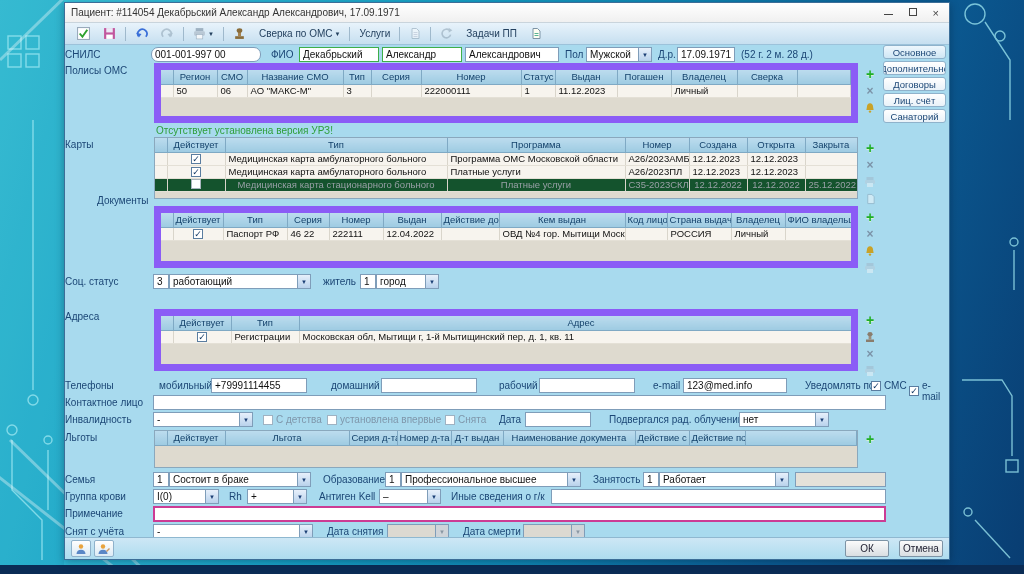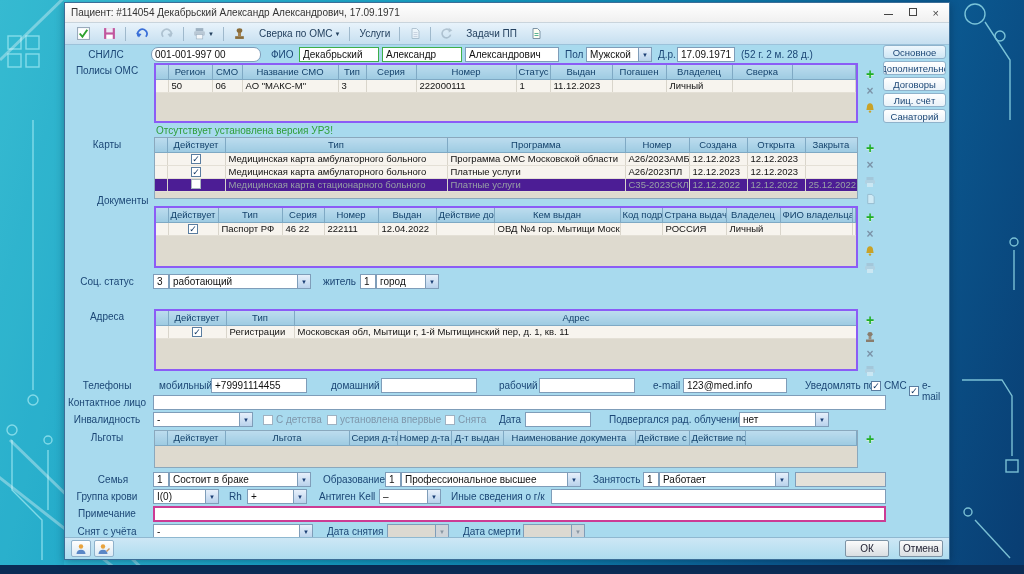--- a/index.html
+++ b/index.html
@@ -35,49 +35,49 @@
   }
   .tbtn { height:17px; min-width:18px; display:flex; align-items:center; justify-content:center; gap:2px; padding:0 3px; border:1px solid transparent; border-radius:2px; }
   .tsep { width:1px; height:14px; background:#9fb9cc; }
   .tlbl { font-size:10px; }
   .muteicon { opacity:.45; }
   .caret { font-size:6px; color:#24415f; }
 
   .content { position:absolute; top:42px; left:0; right:0; bottom:22px; }
   .row { position:absolute; left:0; width:100%; height:16px; }
   .lbl { position:absolute; top:2px; color:#1b4675; white-space:nowrap; }
-  .rlbl { text-align:center; }
+  .rlbl { text-align:left; }
   .inp {
     position:absolute; top:0; height:15px; background:#fff; border:1px solid #7f9db9;
     font-size:10px; line-height:13px; padding:0 3px; color:#111; overflow:hidden; white-space:nowrap;
   }
   .inp.green { border-color:#3fae49; }
   .inp.dis { background:#e4e1d9; }
   .inp.note { border:2px solid #cc3b94; height:16px; }
   .dd { position:absolute; top:0; height:15px; background:#fff; border:1px solid #7f9db9; display:flex; overflow:hidden; }
   .dd .val { flex:1; padding:0 3px; line-height:13px; color:#111; overflow:hidden; white-space:nowrap; }
   .dd .btn { width:13px; background:linear-gradient(#e7f0fb,#b9d2ec); border-left:1px solid #7f9db9; display:flex; align-items:center; justify-content:center; font-size:6px; color:#1b3f75; }
   .dd.dis { background:#dcd9d1; } .dd.dis .val{ color:#888; } .dd.dis .btn{ background:#cfd4d9; color:#8a97a3;}
   .cb { display:inline-block; width:10px; height:10px; background:#fff; border:1px solid #5a7da0; font-size:9px; line-height:9px; text-align:center; color:#143a66; }
   .cbrow { position:absolute; top:2px; display:flex; gap:3px; align-items:center; color:#1b4675; }
   .cbrow.mut { color:#7f97ab; } .cbrow.mut .cb { border-color:#9fb2c2; }
 
   .tblbox { position:absolute; background:#dedacf; border:1px solid #8aa8bd; overflow:hidden; }
-  .tblbox.red { border:2px solid #8b5cf6; }
+  .tblbox.red { border:7px solid #8b5cf6; }
   table.grid { border-collapse:collapse; table-layout:fixed; width:100%; font-size:9.5px; }
   table.grid th {
     background:linear-gradient(#bcdcee,#9ecbe2); color:#14426b; font-weight:normal; height:14px;
     border-right:1px solid #7fa9c4; border-bottom:1px solid #7fa9c4; overflow:hidden; white-space:nowrap; text-align:center; padding:0 2px;
   }
   table.grid td {
     background:#f7f4ee; height:13px; border-right:1px solid #d9d5cb; border-bottom:1px solid #e4e0d6;
     overflow:hidden; white-space:nowrap; padding:0 3px; color:#111;
   }
   table.grid td.c { text-align:center; }
-  table.grid tr.muted td { color:#98a0a6; background:#4c1d95; }
+  table.grid tr.muted td { color:#98a0a6; background:#14532d;text-align:center; }
   table.grid tr.muted .cb { border-color:#aab6bf; }
 
   .warn { position:absolute; color:#2e9e38; }
 
   .icons { position:absolute; width:18px; display:flex; flex-direction:column; align-items:center; gap:3px; }
   .sideico { width:15px; height:14px; display:flex; align-items:center; justify-content:center; }
   .plus { color:#1fae27; font-weight:bold; font-size:14px; line-height:12px; text-shadow:0 1px 0 #d6f2d6; }
   .del { color:#7b93a8; font-weight:bold; font-size:12px; line-height:11px; }
 
   .kladr { position:absolute; top:0; height:16px; background:linear-gradient(#fbfdfe,#d8e8f4); border:1px solid #7f9db9; border-radius:2px; color:#1b4675; display:flex; align-items:center; justify-content:center; }
@@ -399,21 +399,21 @@
           <thead>
             <tr>
               <th></th>
               <th>Действует</th>
               <th>Тип</th>
               <th>Серия</th>
               <th>Номер</th>
               <th>Выдан</th>
               <th>Действие до</th>
               <th>Кем выдан</th>
-              <th>Код подр</th>
+              <th>Код лицо</th>
               <th>Страна выдачи</th>
               <th>Владелец</th>
               <th>ФИО владельца</th>
               <th></th>
             </tr>
           </thead>
           <tbody>
             <tr>
               <td></td>
               <td class="c"><span class="cb">✓</span></td>

